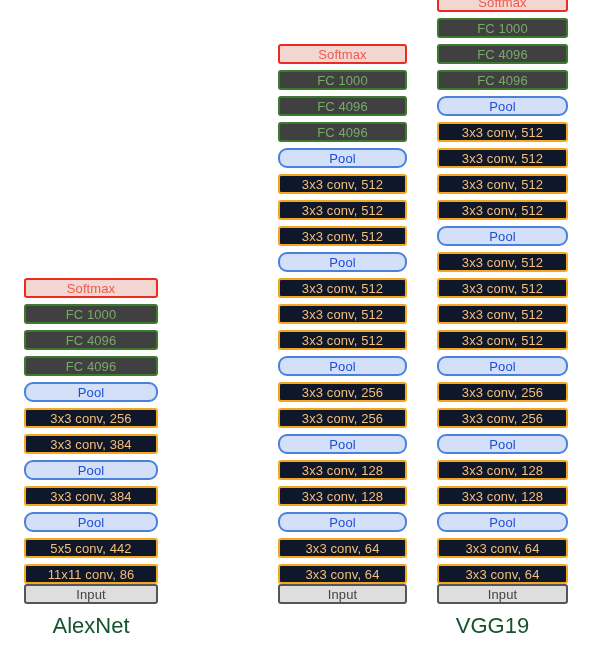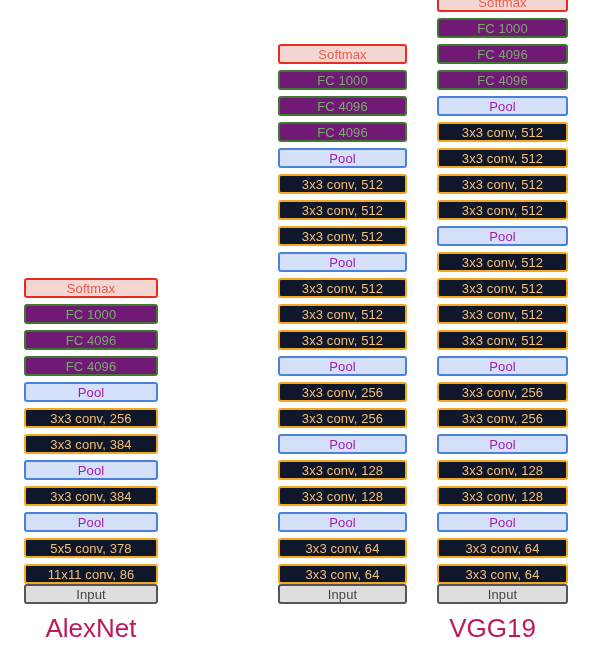--- a/index.html
+++ b/index.html
@@ -49,56 +49,57 @@
   .layer-box:first-child { margin-top: 0; }
 
   
   .t-softmax {
     border-color: #ec2b20;
     background: #f2d6d2;
     color: #ef5a4e;
   }
   .t-fc {
     border-color: #3c7a2e;
-    background: #701a75;
+    background: #404040;
     color: #7aa86c;
   }
   .t-pool {
     border-color: #4a82db;
     background: #d3e0f7;
-    color: #a21caf;
+    color: #1d4ed8;
+    border-radius: 9px;
   }
   .t-conv {
     border-color: #f5a623;
     background: #0f172a;
     color: #f3bf79;
   }
   .t-input {
     border-color: #555555;
     background: #dedede;
     color: #444444;
   }
 
   .column-label {
     position: absolute;
     text-align: center;
-    font-size: 26px;
-    color: #be185d;
+    font-size: 22px;
+    color: #14532d;
     line-height: 1;
     white-space: nowrap;
   }
 </style>
 </head>
 <body>
 
 <div class="canvas" id="canvas">
     <div class="column" style="left: 24px; width: 134px; bottom: 62px;">
       <div class="layer-box t-input">Input</div>
       <div class="layer-box t-conv">11x11 conv, 86</div>
-      <div class="layer-box t-conv">5x5 conv, 378</div>
+      <div class="layer-box t-conv">5x5 conv, 442</div>
       <div class="layer-box t-pool">Pool</div>
       <div class="layer-box t-conv">3x3 conv, 384</div>
       <div class="layer-box t-pool">Pool</div>
       <div class="layer-box t-conv">3x3 conv, 384</div>
       <div class="layer-box t-conv">3x3 conv, 256</div>
       <div class="layer-box t-pool">Pool</div>
       <div class="layer-box t-fc">FC 4096</div>
       <div class="layer-box t-fc">FC 4096</div>
       <div class="layer-box t-fc">FC 1000</div>
       <div class="layer-box t-softmax">Softmax</div>

